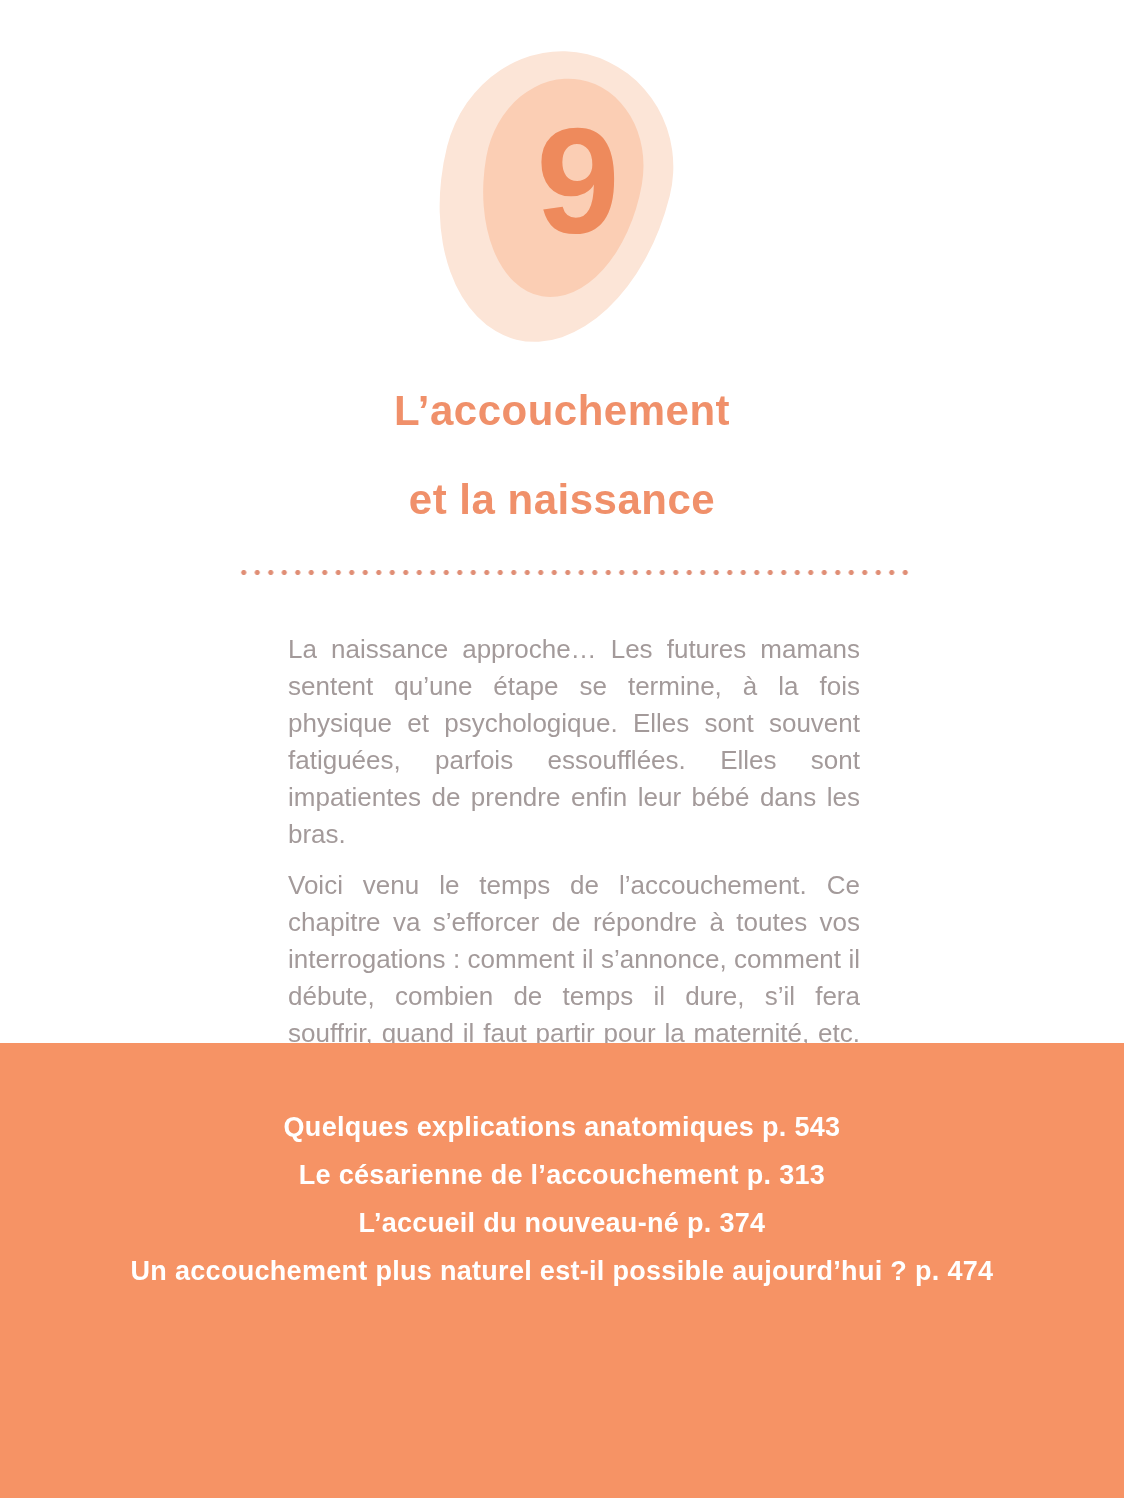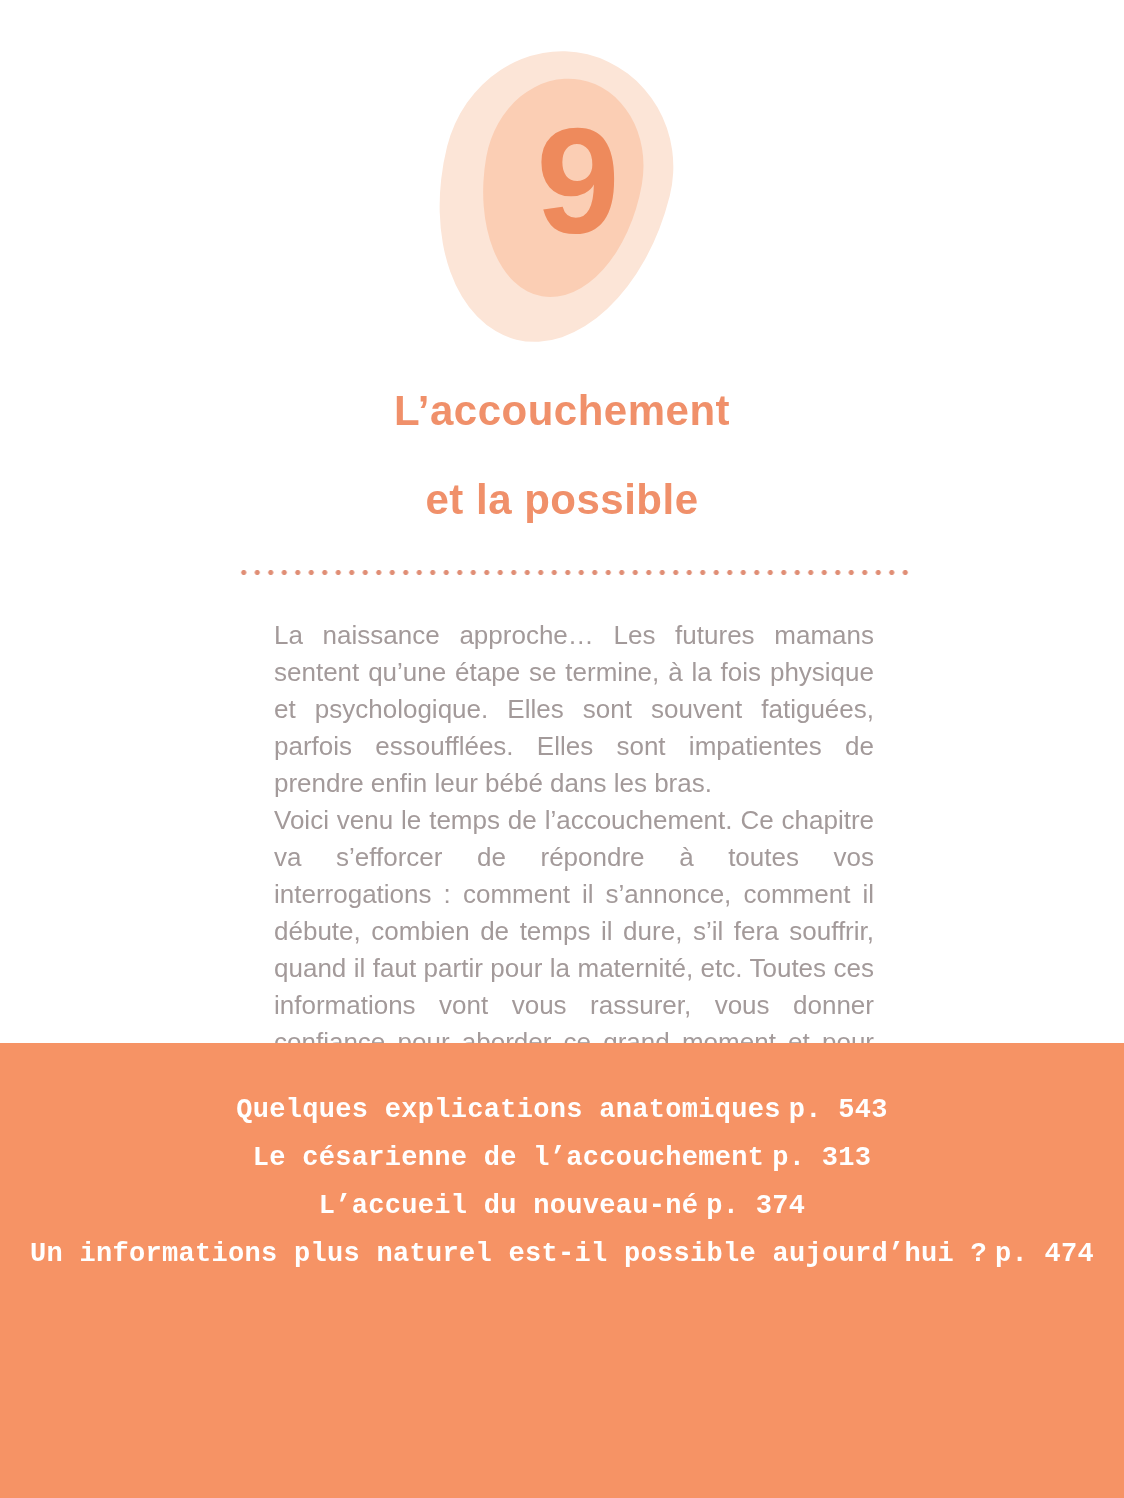--- a/index.html
+++ b/index.html
@@ -64,55 +64,54 @@
   }
 
   
   .intro{
     position:absolute;top:617px;left:274px;width:600px;
     color:var(--body-text);
     font-size:26px;
     line-height:37px;
     text-align:justify;
   }
-  .intro p{margin:0;}
+  .intro p{margin:14px;}
 
   
   .toc-block{
     position:absolute;top:1043px;left:0;width:100%;height:455px;
     background:var(--toc-background);
     box-sizing:border-box;
     padding-top:52px;
   }
   .toc-item{
     height:48px;
-    display:flex;align-items:flex-start;justify-content:center;
+    display:flex;align-items:flex-end;justify-content:center;
     color:var(--toc-text);
     font-weight:bold;
     font-size:27px;
     letter-spacing:0.3px;
     white-space:nowrap;
-    font-family:Liberation Mono, monospace;
   }
   .toc-item .sp{display:inline-block;width:8px;}
 </style>
 </head>
 <body>
 
 <div class="page">
 
   <div class="egg-group">
     <div class="egg-outer"></div>
     <div class="egg-inner"></div>
     <div class="egg-number">9</div>
   </div>
 
   <div class="chapter-title">
     <div>L’accouchement</div>
-    <div>et la possible</div>
+    <div>et la naissance</div>
   </div>
 
   <div class="dotted-divider"></div>
 
   <div class="intro">
     <p>La naissance approche… Les futures mamans sentent qu’une étape se termine, à la fois physique et psychologique. Elles sont souvent fatiguées, parfois essoufflées. Elles sont impatientes de prendre enfin leur bébé dans les bras.</p>
     <p>Voici venu le temps de l’accouchement. Ce chapitre va s’efforcer de répondre à toutes vos interrogations : comment il s’annonce, comment il débute, combien de temps il dure, s’il fera souffrir, quand il faut partir pour la maternité, etc. Toutes ces informations vont vous rassurer, vous donner confiance pour aborder ce grand moment et pour accueillir votre enfant.</p>
   </div>
 
   <div class="toc-block">
@@ -125,19 +124,19 @@
         <span>Le césarienne de l’accouchement</span>
         <span class="sp"></span>
         <span>p. 313</span>
       </div>
     <div class="toc-item">
         <span>L’accueil du nouveau-né</span>
         <span class="sp"></span>
         <span>p. 374</span>
       </div>
     <div class="toc-item">
-        <span>Un informations plus naturel est-il possible aujourd’hui ?</span>
+        <span>Un accouchement plus naturel est-il possible aujourd’hui ?</span>
         <span class="sp"></span>
         <span>p. 474</span>
       </div>
   </div>
 
 </div>
 
 </body></html>

